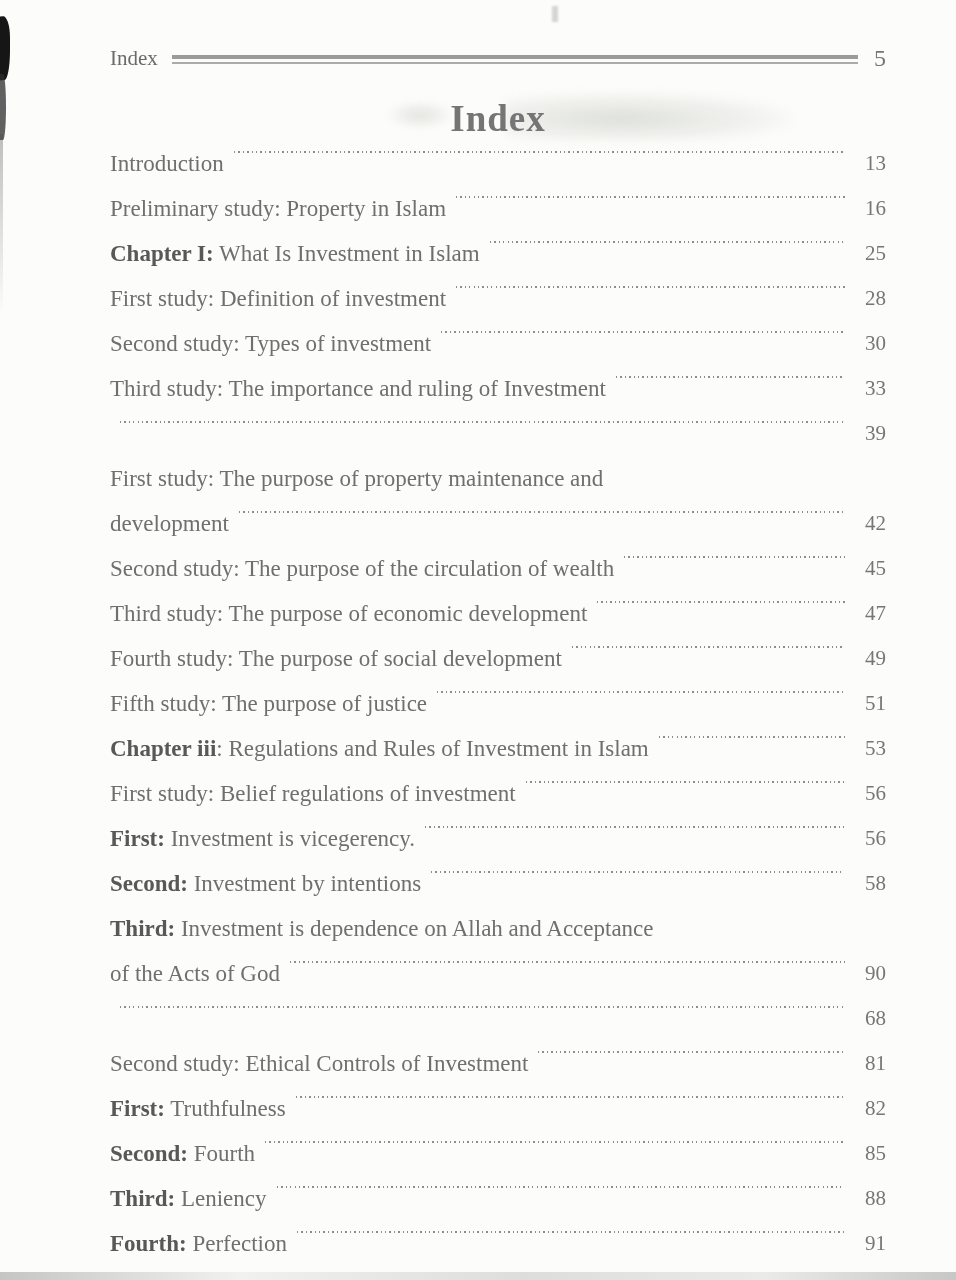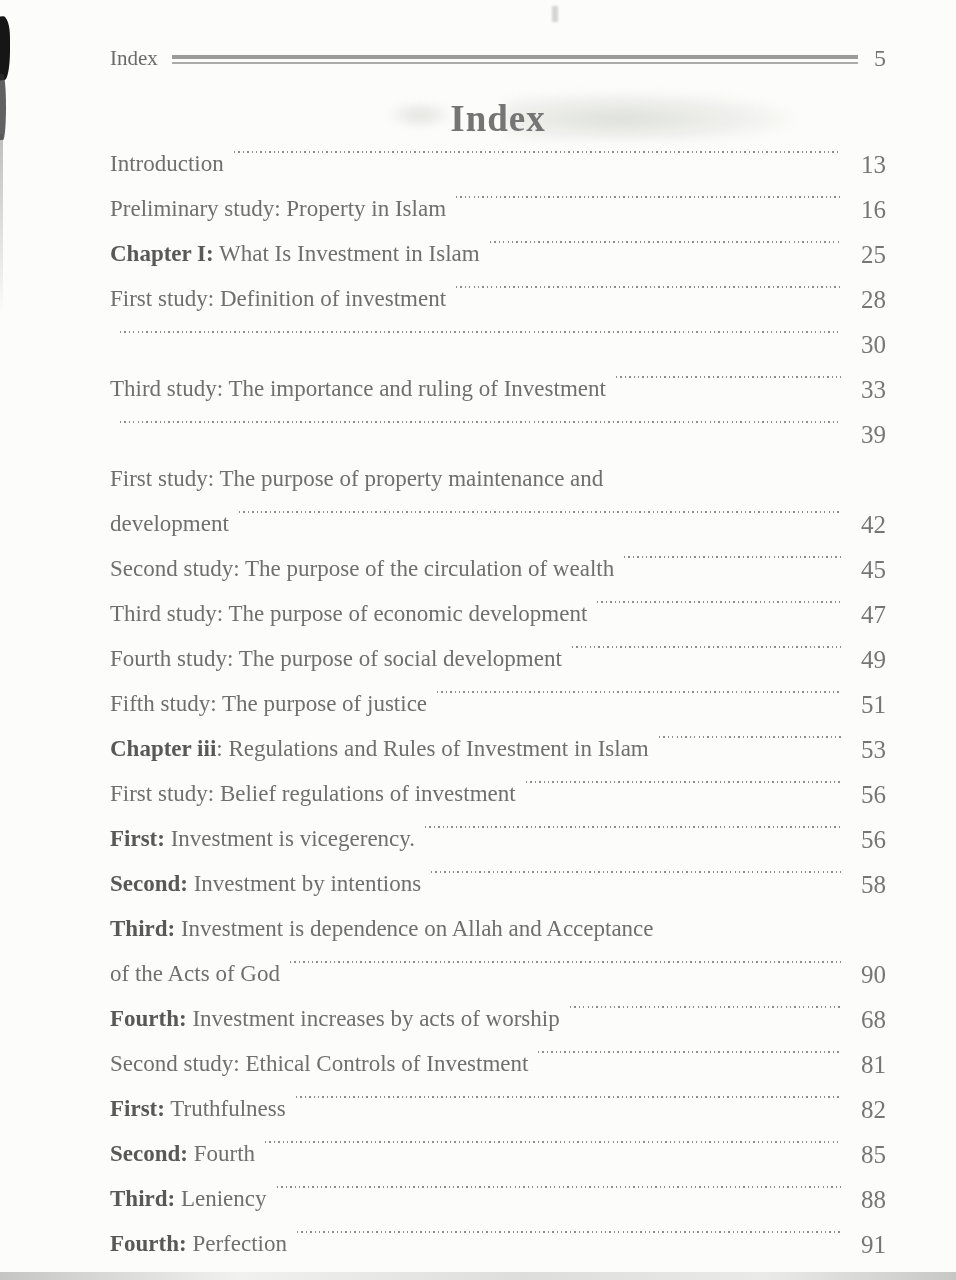--- a/index.html
+++ b/index.html
@@ -75,21 +75,21 @@
     font-weight:bold;
     color:var(--bold_text);
   }
   .leader{
     flex:1;
     height:2px;
     margin:0 6px 3px 10px;
     background-image:repeating-linear-gradient(to right,var(--leader) 0,var(--leader) 1.3px,transparent 1.3px,transparent 4.4px);
   }
   .pagenum{
-    font-size:25px;
+    font-size:21px;
     color:var(--page_num);
     margin-left:14px;
   }
   
   .ghost-blob{
     position:absolute;
     left:505px;top:92px;
     width:290px;height:48px;
     background:radial-gradient(ellipse at 40% 55%,rgba(185,190,180,0.45),rgba(205,208,200,0.2) 55%,transparent 75%);
     filter:blur(4px);
@@ -196,20 +196,21 @@
     <div class="entry-line main-line">
       <span class="label"><span class="prefix2 b"></span><span class="rest2">First study: Definition of investment</span></span>
       <span class="leader"></span>
       <span class="pagenum">28</span>
     </div>
   </div>
 
   <div class="entry-block">
 
     <div class="entry-line main-line">
+      <span class="label"><span class="prefix2 b"></span><span class="rest2">Second study: Types of investment</span></span>
       <span class="leader"></span>
       <span class="pagenum">30</span>
     </div>
   </div>
 
   <div class="entry-block">
 
     <div class="entry-line main-line">
       <span class="label"><span class="prefix2 b"></span><span class="rest2">Third study: The importance and ruling of Investment</span></span>
       <span class="leader"></span>
@@ -315,21 +316,20 @@
     <div class="entry-line main-line">
       <span class="label"><span class="prefix2 b"></span><span class="rest2">of the Acts of God</span></span>
       <span class="leader"></span>
       <span class="pagenum">90</span>
     </div>
   </div>
 
   <div class="entry-block">
 
     <div class="entry-line main-line">
-      <span class="label"><span class="prefix2 b">Fourth:</span><span class="rest2"> Investment increases by acts of worship</span></span>
       <span class="leader"></span>
       <span class="pagenum">68</span>
     </div>
   </div>
 
   <div class="entry-block">
 
     <div class="entry-line main-line">
       <span class="label"><span class="prefix2 b"></span><span class="rest2">Second study: Ethical Controls of Investment</span></span>
       <span class="leader"></span>

